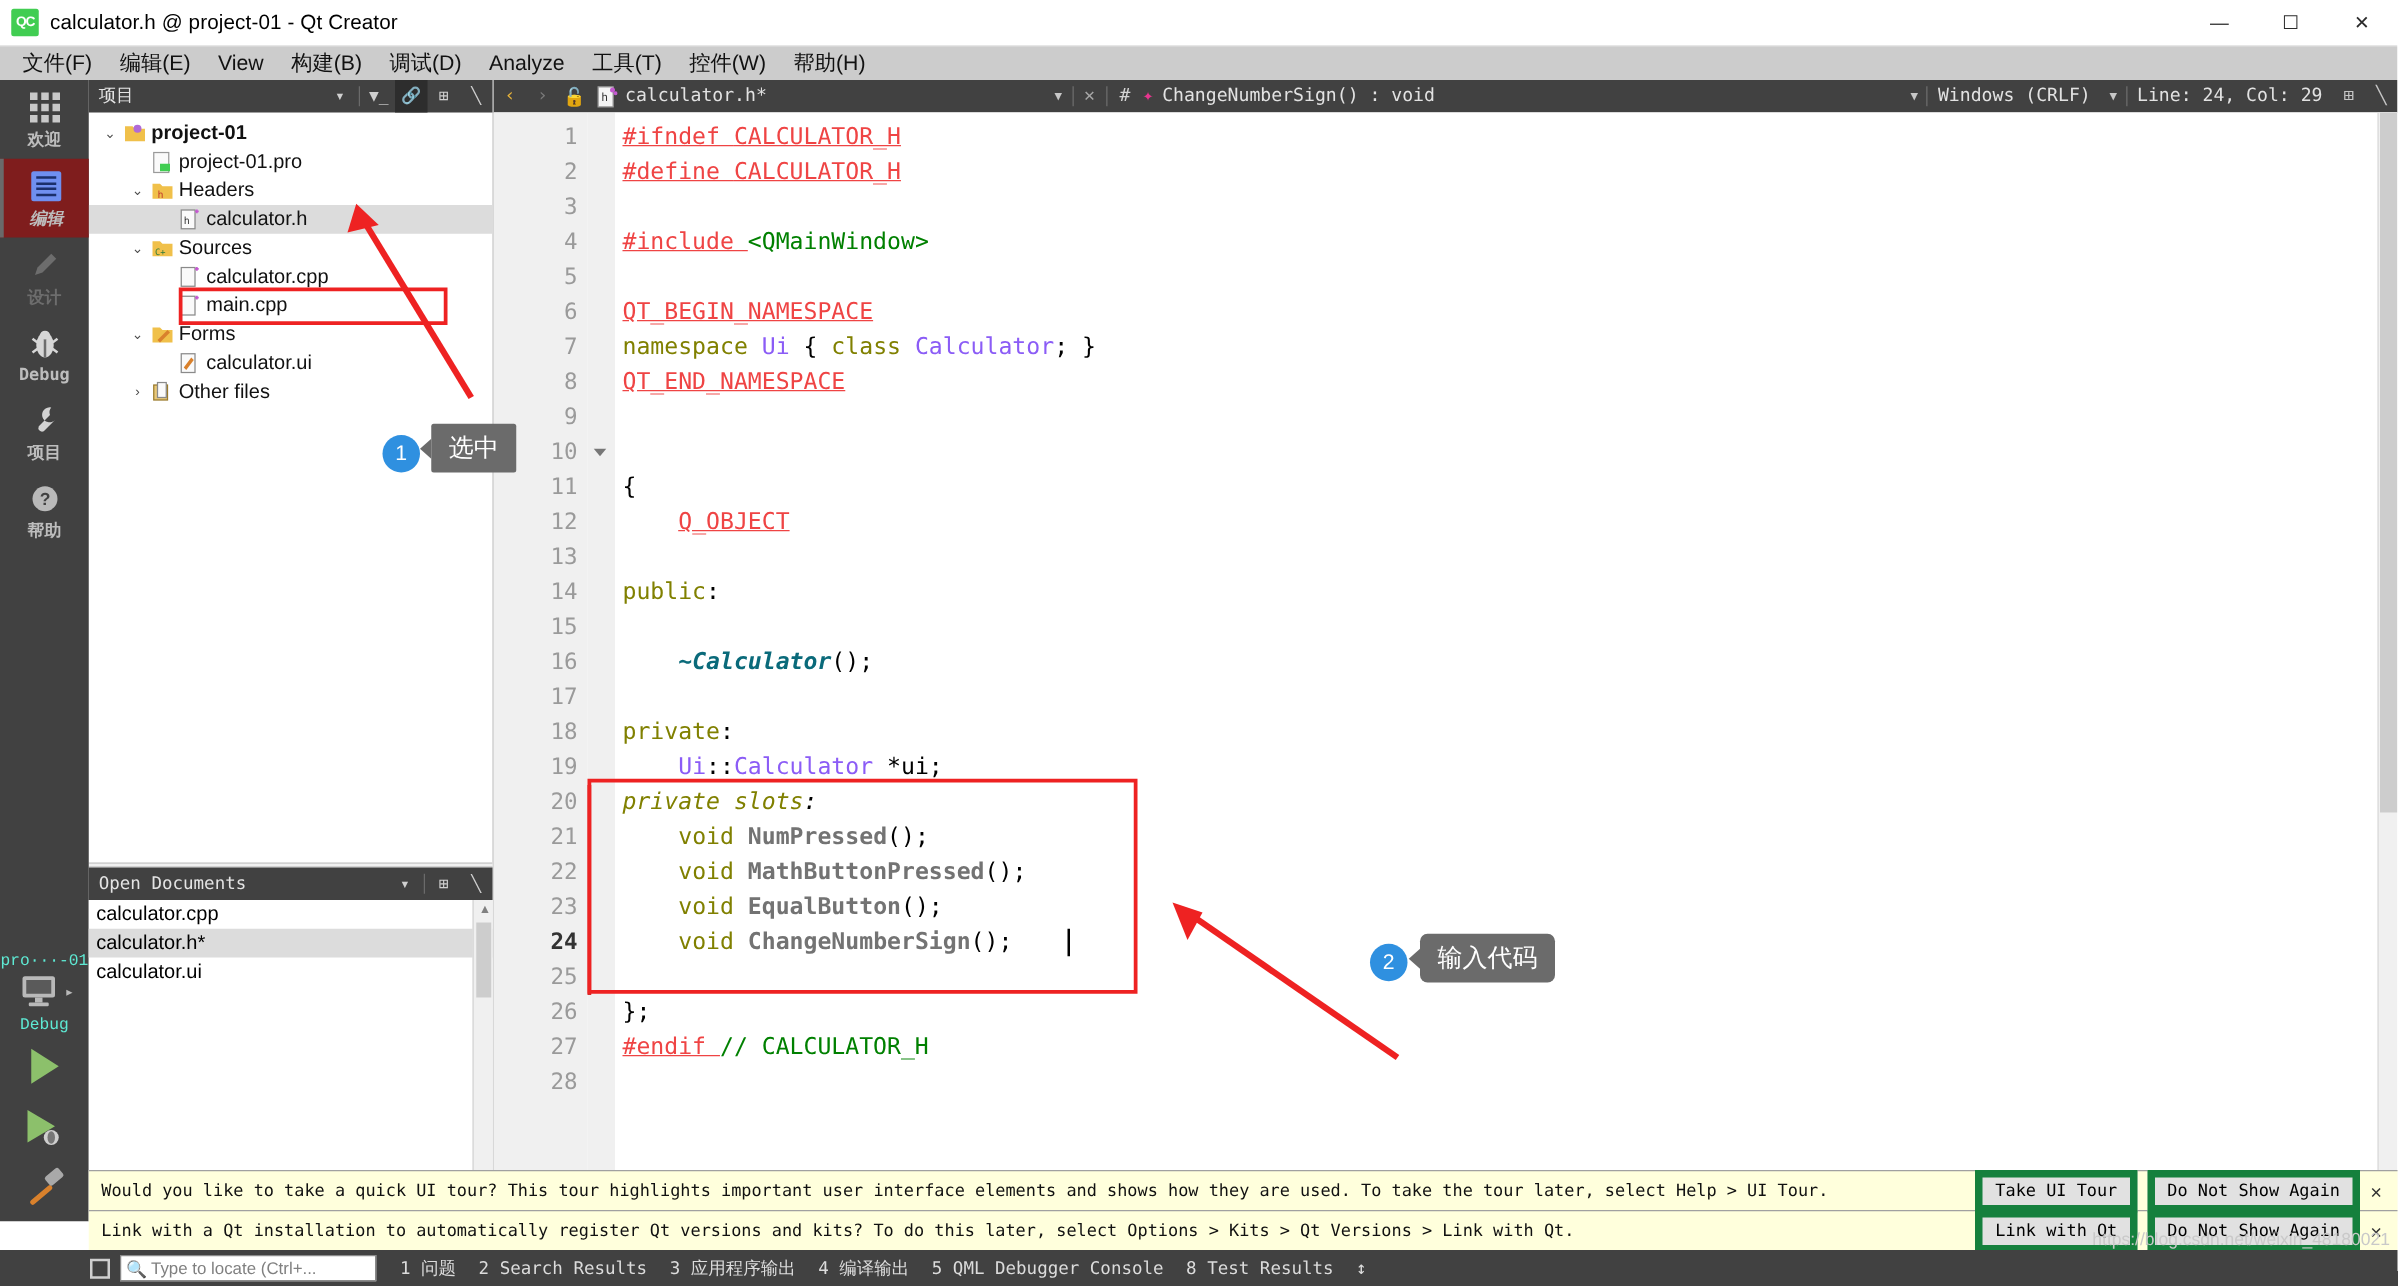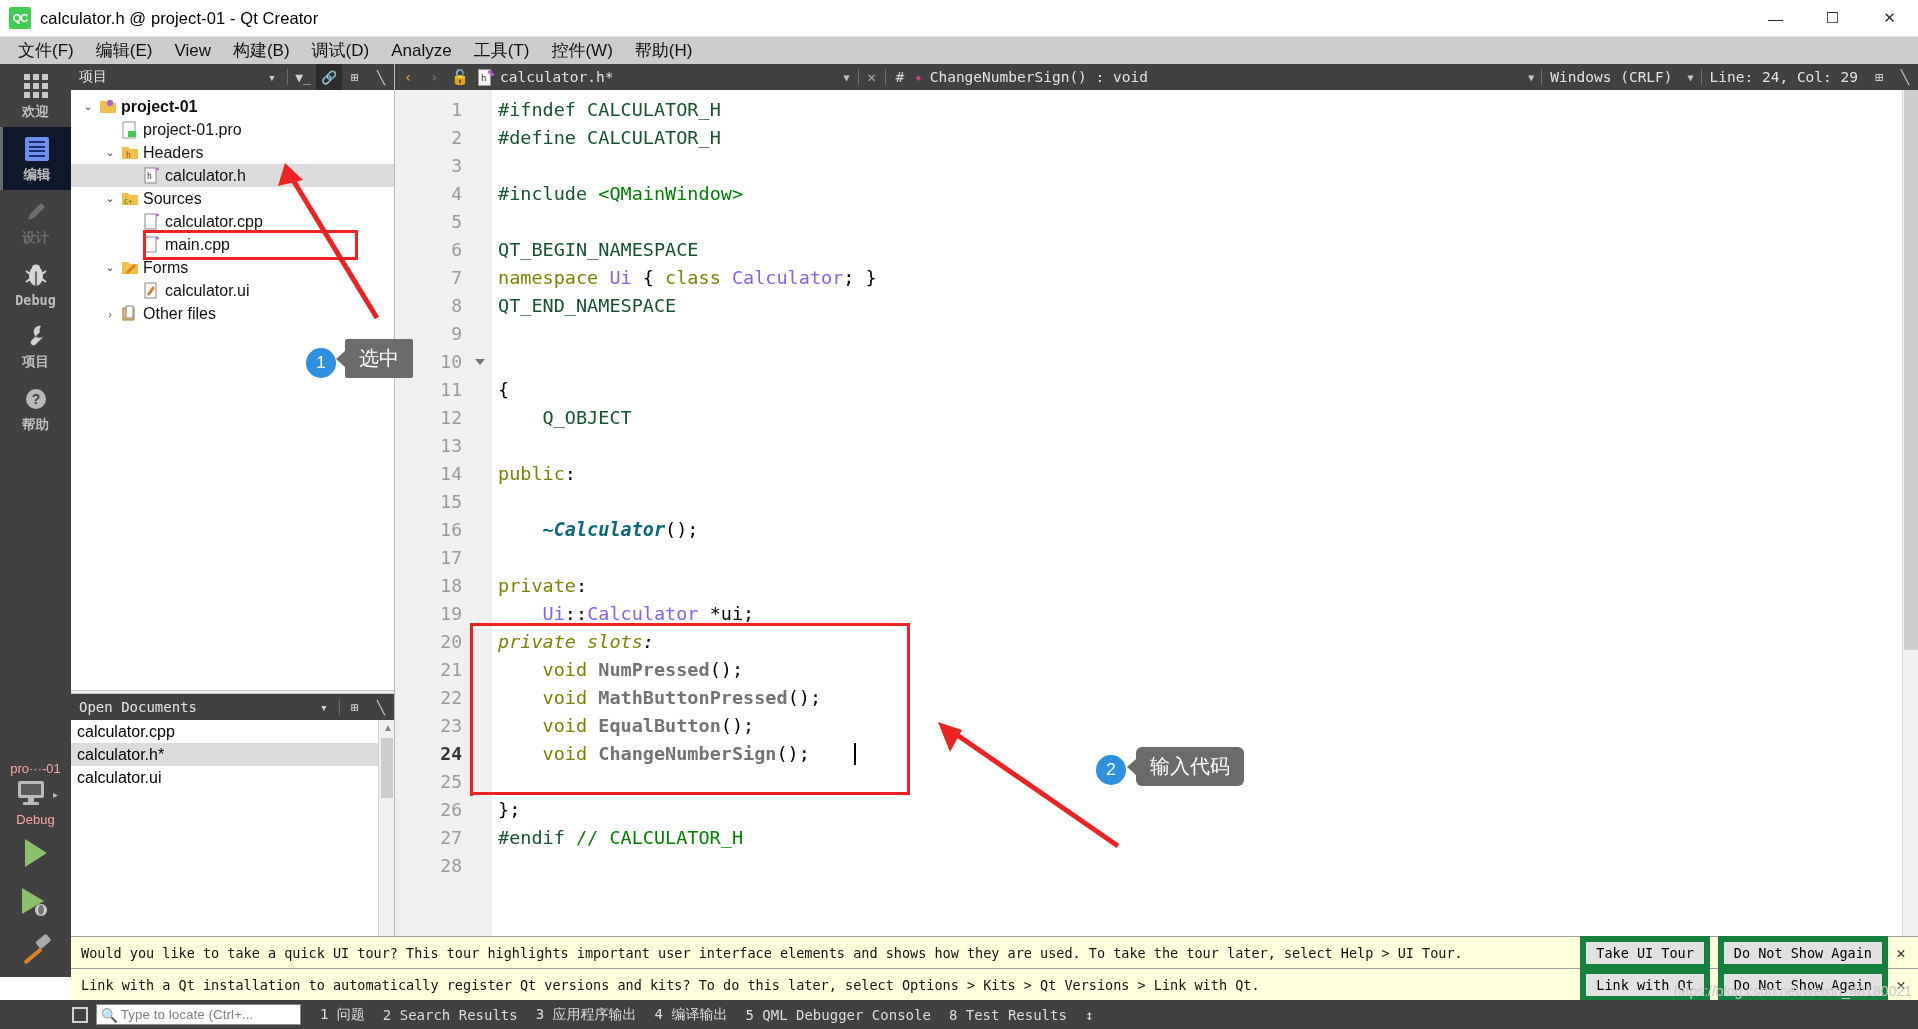--- a/index.html
+++ b/index.html
@@ -25,34 +25,34 @@
   .menu-item { font-size:17px; color:#111; padding:3px 11px; cursor:default; }
 
   
   .shell { display:flex; height:913px; }
 
   
   .modebar { width:71px; background:#414141; display:flex; flex-direction:column;
              align-items:center; flex:0 0 auto; position:relative; }
   .mode { width:71px; padding:8px 0 6px 0; display:flex; flex-direction:column;
           align-items:center; color:#bdbdbd; }
-  .mode.active { background:#0f172a; border-left:3px solid #6a6a6a; }
+  .mode.active { background:#7f1d1d; border-left:3px solid #6a6a6a;font-style:italic; }
   .mode .glyph { height:28px; display:flex; align-items:center; justify-content:center; }
   .mode .lbl { font-size:13.5px; margin-top:3px; font-weight:bold;
                font-family:"DejaVu Sans Mono", monospace; }
   .mode.dim { color:#6d6d6d; }
   .grid-icon { display:grid; grid-template-columns:repeat(3,6px); grid-gap:3px; }
   .grid-icon i { width:6px; height:6px; background:#c9c9c9; display:block; }
   .edit-icon { width:24px; height:24px; background:#6f8ff0; border-radius:2px;
                display:flex; flex-direction:column; justify-content:center; gap:2.5px;
                padding:4px 4px; }
   .edit-icon i { height:2px; background:#1b2f6b; display:block; }
   .modebar-bottom { margin-top:auto; width:71px; display:flex; flex-direction:column;
                     align-items:center; padding-bottom:4px; }
-  .kitname { font-size:13px; color:#fca5a5; font-family:Liberation Sans, sans-serif;
+  .kitname { font-size:13px; color:#5eead4; font-family:Liberation Mono, monospace;
              margin-bottom:2px; }
   .runbtn { width:71px; height:48px; display:flex; align-items:center; justify-content:center; }
   .tri { width:0;height:0; border-left:22px solid #8cc06b; border-top:14px solid transparent;
          border-bottom:14px solid transparent; }
 
   
   .leftdock { width:324px; flex:0 0 auto; display:flex; flex-direction:column;
               background:#ffffff; border-right:1px solid #b9b9b9; }
   .dockhdr { height:26px; background:#414141; display:flex; align-items:center;
              color:#e4e4e4; font-size:14px; padding-left:8px;
@@ -110,21 +110,21 @@
               overflow:hidden; }
   .gutter { width:75px; flex:0 0 auto; background:#f0f0f0; position:relative; }
   .fold { width:22px; flex:0 0 auto; background:#f0f0f0; position:relative; }
   .codearea { flex:1 1 auto; position:relative; background:#ffffff; }
   .ln { position:absolute; right:8px; font-size:18px; color:#9a9a9a;
         font-family:"DejaVu Sans Mono", monospace; line-height:28px; height:28px; }
   .ln.cur { color:#333; font-weight:bold; }
   .cl { position:absolute; left:6px; font-size:18.5px; line-height:28px; height:28px;
         font-family:"DejaVu Sans Mono", monospace; white-space:pre; }
   .kw  { color:#808000; }
-  .pp  { color:#14532d; }
+  .pp  { color:#ef4444;text-decoration:underline; }
   .str { color:#008000; }
   .typ { color:#8b5cf6;text-align:center; }
   .fn  { color:#737373; font-weight:bold; }
   .dtor{ color:#0a6a7a; font-weight:bold; font-style:italic; }
   .pl  { color:#000000; }
   .cm  { color:#008000; }
   .curline-mark { position:absolute; left:0; width:10px; height:28px; background:#5a5a5a; }
   .fold-tri { position:absolute; left:5px; width:0;height:0;
               border-left:5px solid transparent; border-right:5px solid transparent;
               border-top:6px solid #777; }

